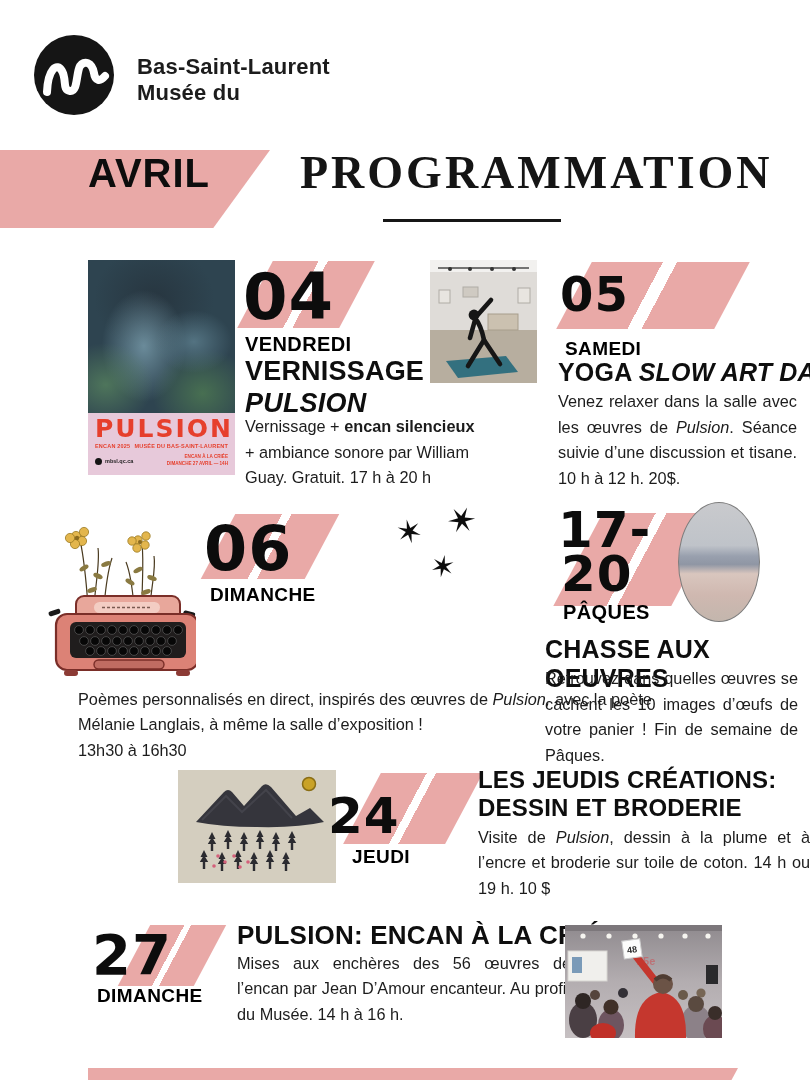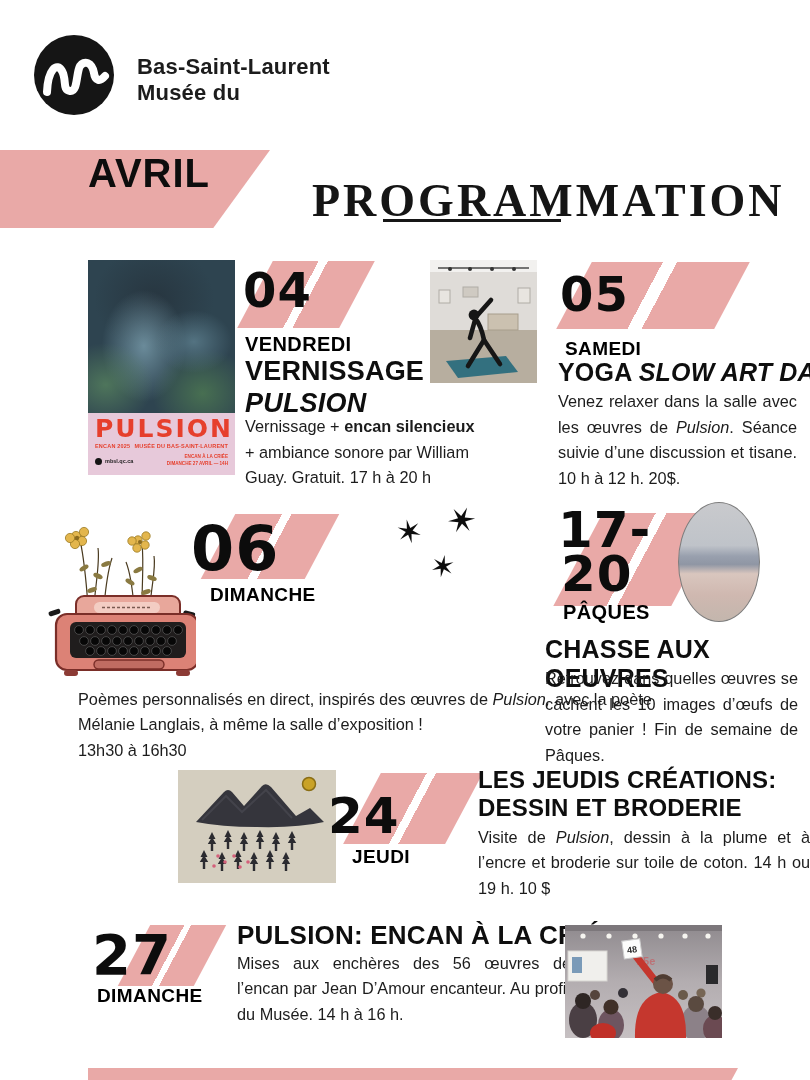--- a/index.html
+++ b/index.html
@@ -11,22 +11,22 @@
   .org-name{position:absolute;left:137px;top:54px;font-size:22px;font-weight:700;
             line-height:26px;color:#1c1c1c;letter-spacing:.2px;}
 
   
   .month-slab{position:absolute;left:0;top:150px;width:270px;height:78px;background:var(--pink);
               clip-path:polygon(0 0,100% 0,79% 100%,0 100%);}
   .month{position:absolute;left:30px;top:151px;width:180px;text-align:right;
          font-size:40px;font-weight:800;letter-spacing:1px;color:#0d0d0d;}
   .year{position:absolute;left:30px;top:189px;width:180px;text-align:center;
         font-family:"DejaVu Serif",serif;font-size:33px;font-weight:700;color:#0d0d0d;}
-  .prog-title{position:absolute;left:312px;top:146px;width:430px;text-align:left;
-        font-family:"Liberation Serif",serif;font-size:46px;font-weight:700;letter-spacing:3px;color:#151515;margin-top:28px;}
+  .prog-title{position:absolute;left:300px;top:146px;width:430px;text-align:left;
+        font-family:"Liberation Serif",serif;font-size:46px;font-weight:700;letter-spacing:3px;color:#151515;}
   .prog-underline{position:absolute;left:383px;top:219px;width:178px;height:3px;background:#161616;}
 
   
   .slab{position:absolute;transform:skewX(-28deg);
         background:linear-gradient(90deg,var(--pink) 0 45%,#ffffff 45% 54%,var(--pink) 54% 100%);}
 
   .num{position:absolute;font-family:"DejaVu Sans",sans-serif;font-weight:800;
        line-height:.92;color:#0c0c0c;letter-spacing:1px;}
   .day{position:absolute;font-weight:800;font-size:19px;letter-spacing:.4px;color:#000000;}
   .etitle{position:absolute;font-weight:800;color:#0e0e0e;letter-spacing:.2px;}
@@ -99,21 +99,21 @@
         </span>
         <span class="poster-criee">
           <div>ENCAN À LA CRIÉE</div>
           <div>DIMANCHE 27 AVRIL — 14H</div>
         </span>
       </div>
     </div>
   </div>
 
   <div class="slab" style="left:255px;top:261px;width:102px;height:67px;"></div>
-  <div class="num" style="left:243px;top:268px;font-size:48px;">04</div>
+  <div class="num" style="left:243px;top:268px;font-size:64px;">04</div>
   <div class="day" style="left:245px;top:333px;font-size:20px;">VENDREDI</div>
   <div class="etitle" style="left:245px;top:356px;font-size:27px;line-height:1.18;"><span>VERNISSAGE</span><br><span class="seg-i">PULSION</span></div>
   <div class="ebody" style="left:245px;top:414px;width:243px;"><span>Vernissage + </span><span class="seg-b">encan silencieux</span><span> + ambiance sonore par William Guay. Gratuit. 17 h à 20 h</span></div>
 
   <svg class="abs" style="left:430px;top:260px;" width="107" height="123" viewBox="0 0 107 123">
     <rect width="107" height="123" fill="#dfdcd8"></rect>
     <rect width="107" height="12" fill="#f2f1ef"></rect>
     <line x1="8" y1="8" x2="99" y2="8" stroke="#4a4a4a" stroke-width="1.4"></line>
     <circle cx="20" cy="9" r="2" fill="#333"></circle>
       <circle cx="40" cy="9" r="2" fill="#333"></circle>
@@ -208,21 +208,21 @@
         <circle cx="99" cy="133" r="4.4"></circle>
       <circle cx="110" cy="133" r="4.4"></circle>
         <circle cx="121" cy="133" r="4.4"></circle>
     </g>
     <rect x="48" y="142" width="70" height="9" rx="4.5" fill="#c06c62" stroke="#7a2e28" stroke-width="1.4"></rect>
     <rect x="18" y="152" width="14" height="6" rx="3" fill="#8c3b35"></rect>
     <rect x="130" y="152" width="14" height="6" rx="3" fill="#8c3b35"></rect>
   </svg>
 
   <div class="slab" style="left:218px;top:514px;width:104px;height:65px;"></div>
-  <div class="num" style="left:191px;top:520px;font-size:62px;">06</div>
+  <div class="num" style="left:204px;top:520px;font-size:62px;">06</div>
 
   <span class="star" style="left:396px;top:516px;font-size:32px;transform:rotate(-12deg);">✶</span>
   <span class="star" style="left:446px;top:503px;font-size:36px;transform:rotate(24deg);">✶</span>
   <span class="star" style="left:430px;top:552px;font-size:30px;transform:rotate(10deg);">✶</span>
 
   <div class="day" style="left:210px;top:584px;">DIMANCHE</div>
   <div class="ebody" style="left:78px;top:687px;width:625px;line-height:1.56;"><span>Poèmes personnalisés en direct, inspirés des œuvres de </span><span class="seg-i">Pulsion,</span><span> avec la poète Mélanie Langlais, à même la salle d’exposition !</span><br><span>13h30 à 16h30</span></div>
 
   <div class="slab" style="left:578px;top:513px;width:118px;height:93px;"></div>
   <div class="num" style="left:558px;top:507px;font-size:50px;">17-</div>

